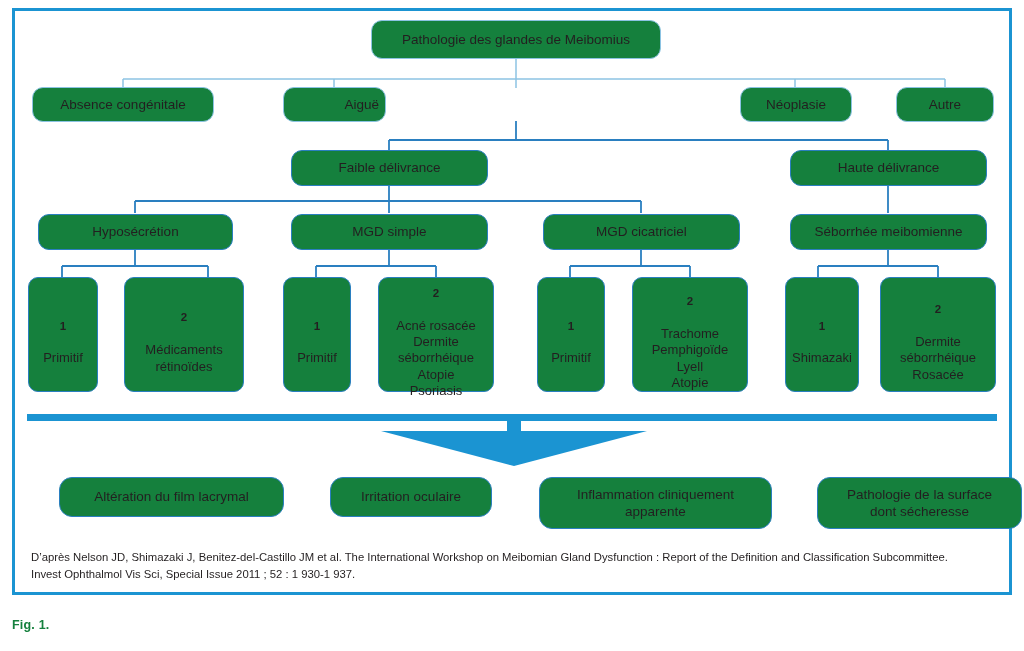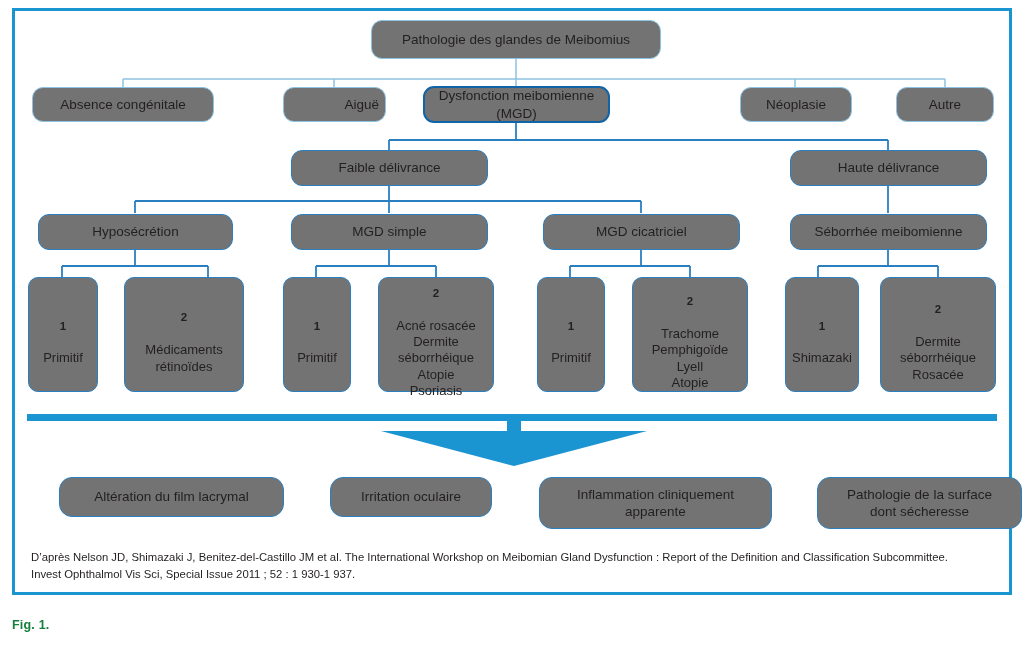--- a/index.html
+++ b/index.html
@@ -37,21 +37,21 @@
     pointer-events: none;
   }
 
   
   .node {
     position: absolute;
     display: flex;
     align-items: center;
     justify-content: center;
     text-align: center;
-    background: #737373;
+    background: #15803d;
     border: 1.6px solid #2a7fc0;
     border-radius: 11px;
     font-size: 13.5px;
     line-height: 1.28;
     color: #231f20;
     padding: 2px 6px;
     white-space: pre-line;
   }
   
   .node.light {
@@ -181,23 +181,20 @@
   <div class="node light" style="left:371px; top:20px; width:290px; height:39px;">
     <span>Pathologie des glandes de Meibomius</span>
   </div>
 
   <div class="node light" style="left:32px; top:87px; width:182px; height:35px;">
     <span>Absence congénitale</span>
   </div>
   <div class="node light" style="left:283px; top:87px; width:103px; height:35px;justify-content:flex-end;">
     <span>Aiguë</span>
   </div>
-  <div class="node strong" style="left:423px; top:86px; width:187px; height:37px;">
-    <span>Dysfonction meibomienne (MGD)</span>
-  </div>
   <div class="node light" style="left:740px; top:87px; width:112px; height:35px;">
     <span>Néoplasie</span>
   </div>
   <div class="node light" style="left:896px; top:87px; width:98px; height:35px;">
     <span>Autre</span>
   </div>
 
   <div class="node" style="left:291px; top:150px; width:197px; height:36px;">
     <span>Faible délivrance</span>
   </div>

